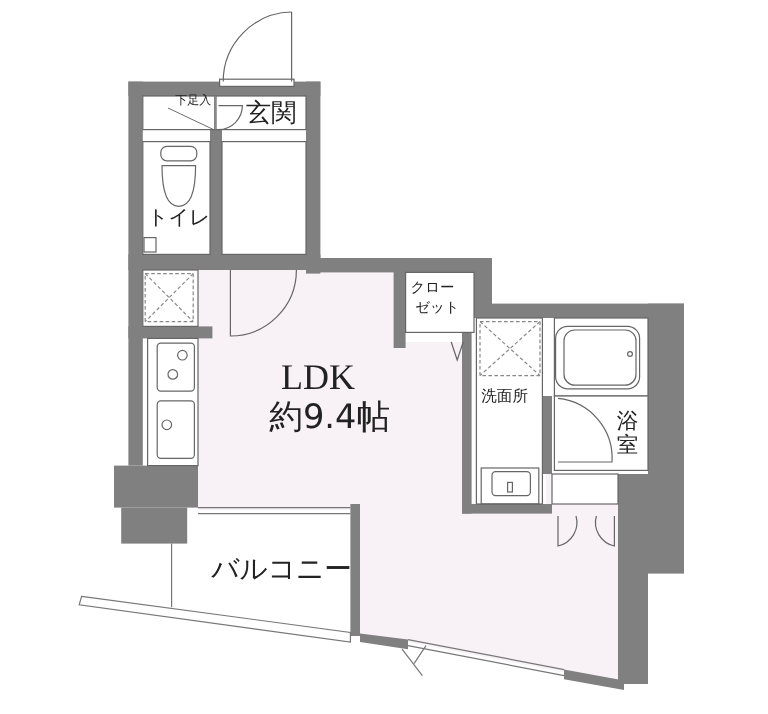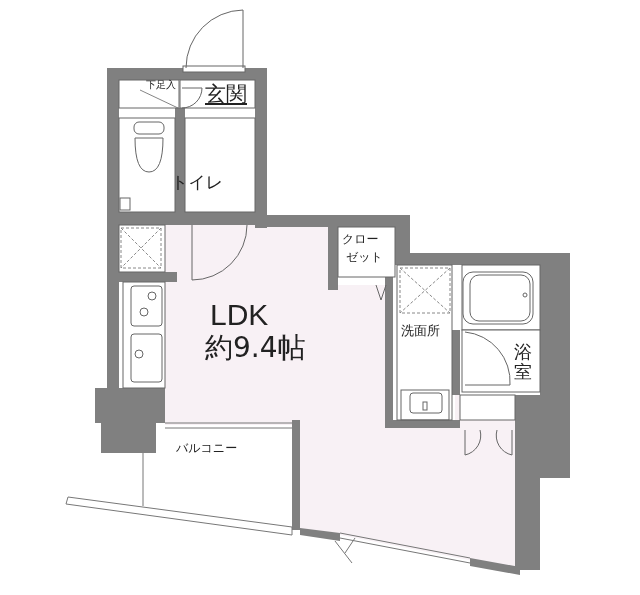--- a/index.html
+++ b/index.html
@@ -1,29 +1,29 @@
 <!DOCTYPE html>
 <html><head>
 <meta charset="utf-8">
 <style>
   html, body { margin: 0; padding: 0; background: #ffffff; }
   body { width: 640px; height: 595px; position: relative; overflow: hidden; font-family: "DejaVu Sans", sans-serif; }
   svg { position: absolute; left: 0; top: 0; }
   .lbl { position: absolute; color: #222; white-space: nowrap; line-height: 1; }
-  .ldk-title { font-size: 30px; left: 210px; top: 300px; width: 110px; text-align: left; font-family: Liberation Sans, sans-serif; }
-  .ldk-area { font-size: 28px; left: 205px; top: 334px; width: 120px; text-align: left; }
-  .genkan { font-size: 21px; left: 205px; top: 84px; text-decoration: underline; }
+  .ldk-title { font-size: 30px; left: 210px; top: 300px; width: 110px; text-align: center; font-family: Liberation Serif, serif; }
+  .ldk-area { font-size: 28px; left: 205px; top: 334px; width: 120px; text-align: right; }
+  .genkan { font-size: 21px; left: 205px; top: 84px; }
   .getabako { font-size: 10px; left: 146px; top: 80px; }
-  .toilet { font-size: 17px; left: 123px; top: 174px; margin-left: 48px; }
+  .toilet { font-size: 17px; left: 123px; top: 174px; }
   .closet1 { font-size: 12px; left: 342px; top: 233px; font-family: Liberation Serif, serif; }
-  .closet2 { font-size: 12px; left: 346px; top: 251px; }
+  .closet2 { font-size: 12px; left: 346px; top: 251px; font-family: Liberation Mono, monospace; }
   .senmen { font-size: 13px; left: 401px; top: 324px; }
   .yoku1 { font-size: 18px; left: 514px; top: 343px; }
   .yoku2 { font-size: 18px; left: 514px; top: 363px; }
-  .balcony { font-size: 12px; left: 176px; top: 442px; }
+  .balcony { font-size: 23px; left: 176px; top: 464px; }
 </style>
 </head>
 <body>
 
 <svg width="640" height="595" viewBox="0 0 640 595">
 
   <polygon fill="#f8f1f5" points="165,225 330,225 330,285 385,285 385,425 455,425 455,395 515,395 515,470 520,470 520,570 340,535 295,528 295,425 165,425"></polygon>
 
   <g fill="#808080">
 

